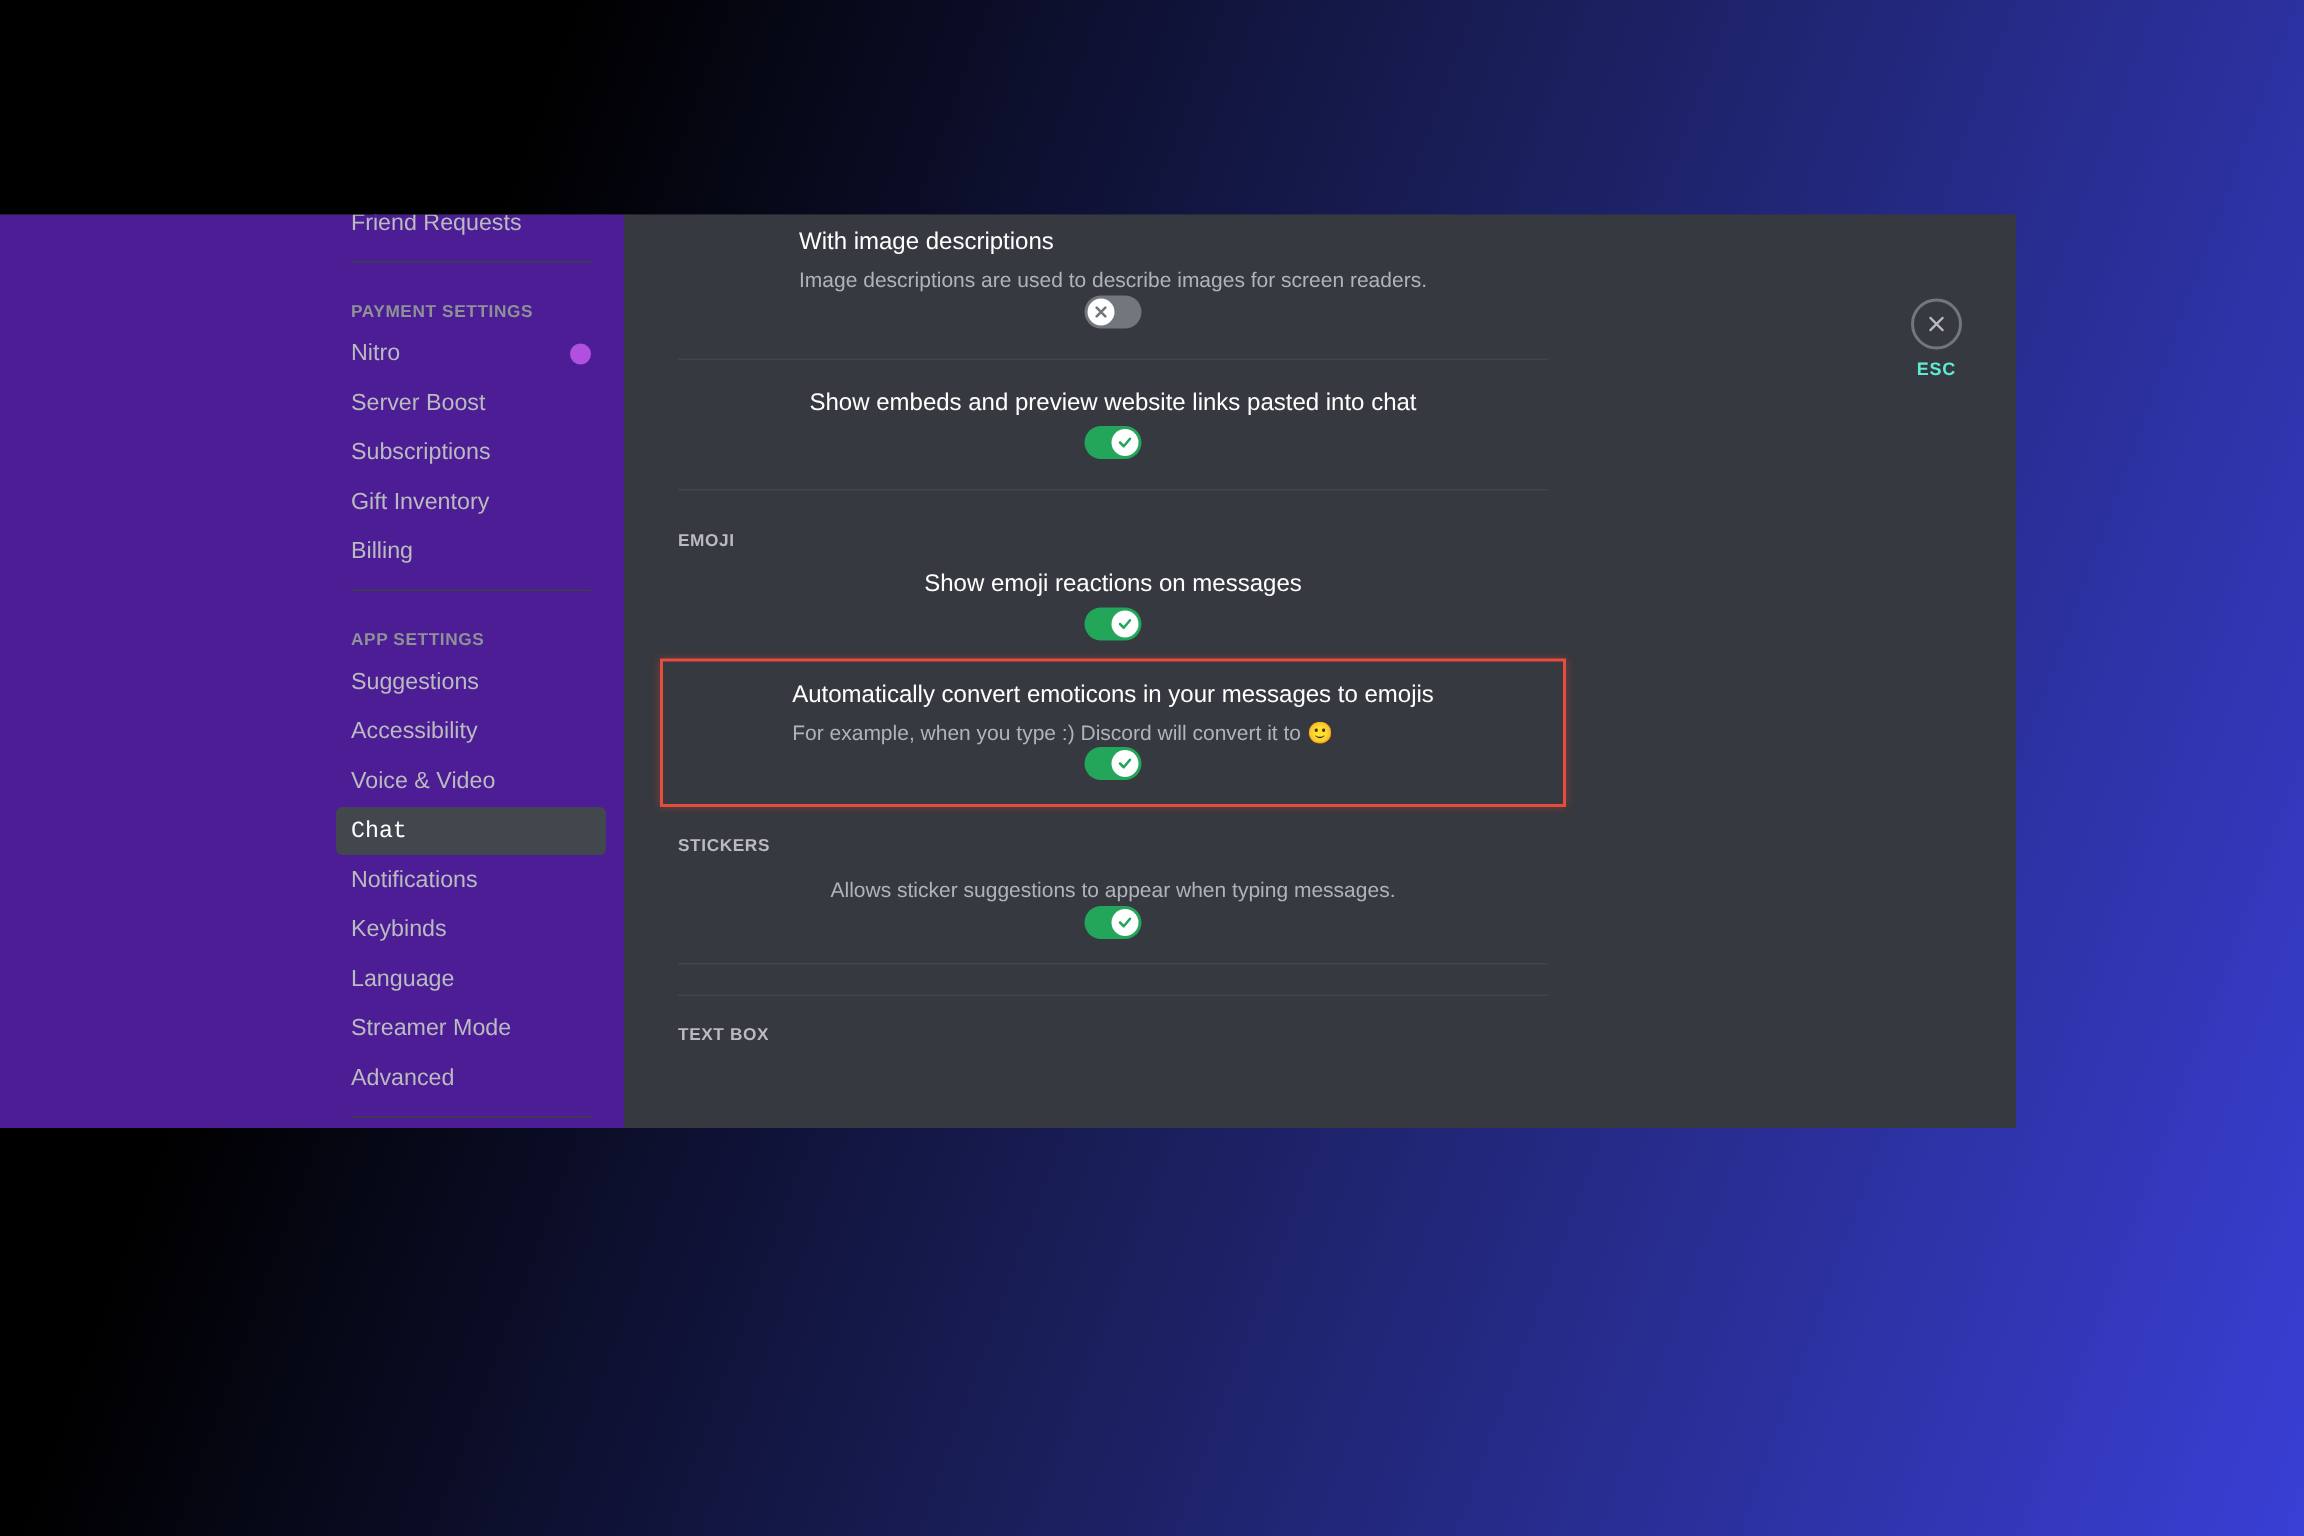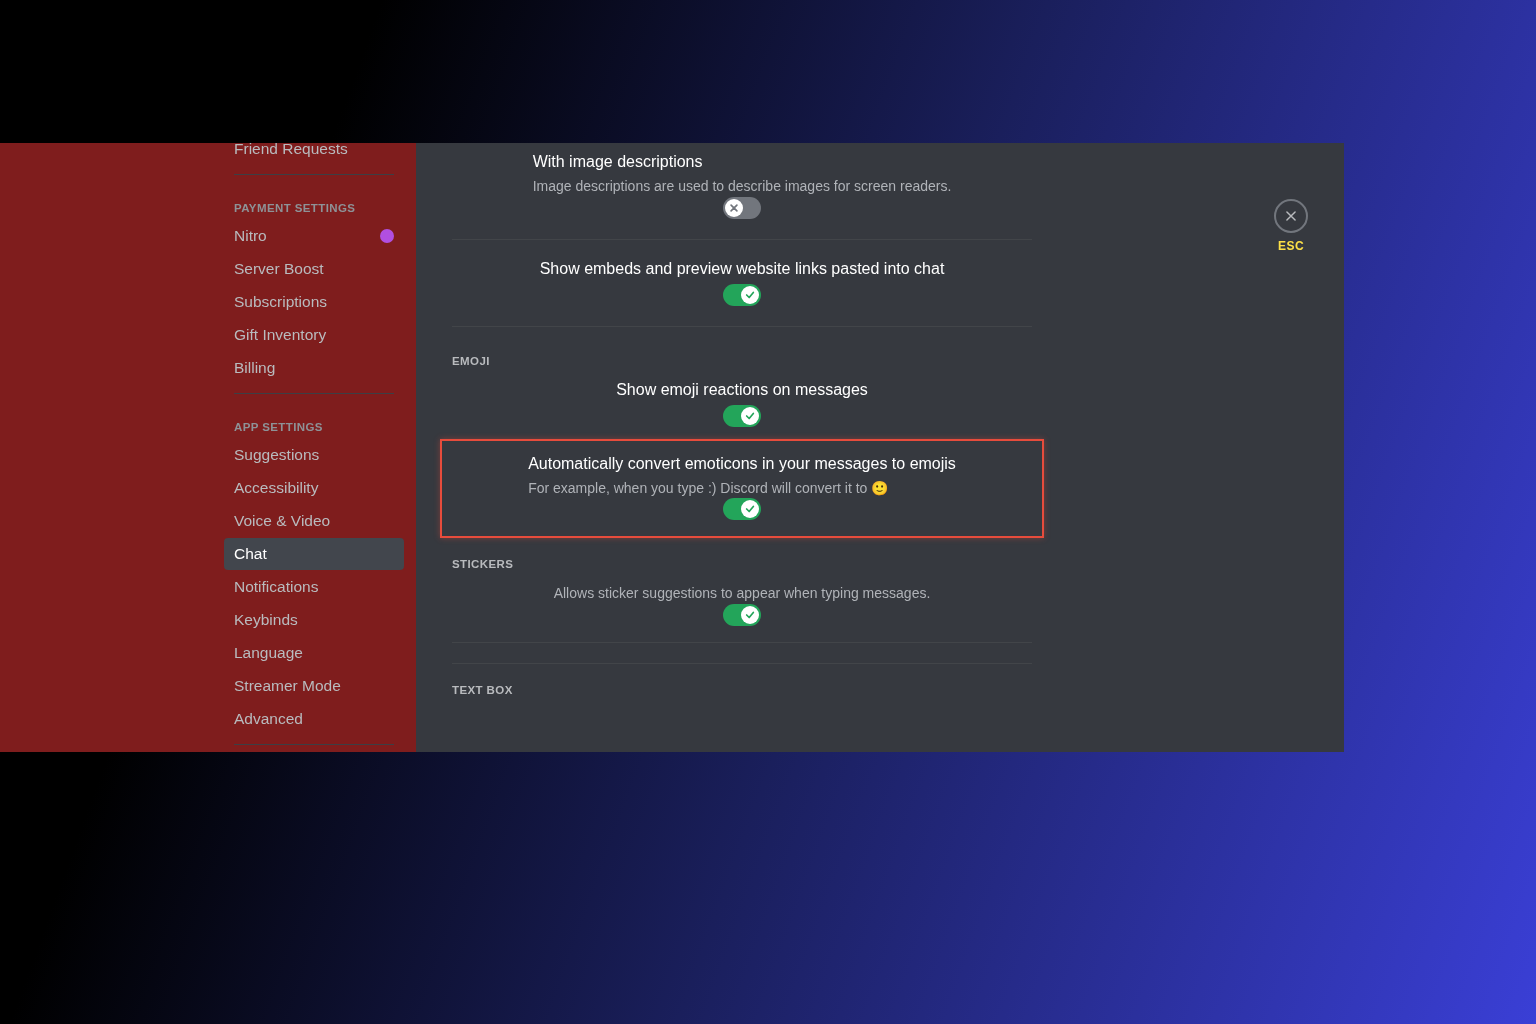--- a/index.html
+++ b/index.html
@@ -19,21 +19,21 @@
     height: 609px;
     background: #36393f;
     display: flex;
     overflow: hidden;
     border-radius: 0;
   }
   
   .sidebar {
     width: 416px;
     min-width: 416px;
-    background: #7f1d1d;
+    background: #4c1d95;
     height: 100%;
     overflow: hidden;
     position: relative;
   }
   .sidebar-inner {
     position: absolute;
     right: 12px;
     width: 180px;
     top: -10px;
   }
@@ -44,20 +44,21 @@
     border-radius: 4px;
     cursor: pointer;
     margin-bottom: 1px;
     display: flex;
     align-items: center;
     justify-content: space-between;
   }
   .sidebar-item.selected {
     background: #42464d;
     color: #ffffff;
+    font-family: Liberation Mono, monospace;
   }
   .sidebar-header {
     padding: 18px 10px 6px 10px;
     color: #8e9297;
     font-size: 11.5px;
     font-weight: 700;
     letter-spacing: 0.4px;
     text-transform: uppercase;
   }
   .sidebar-divider {
@@ -163,21 +164,21 @@
   .close-btn {
     width: 34px; height: 34px;
     border: 2px solid #72767d;
     border-radius: 50%;
     display:flex; align-items:center; justify-content:center;
     color:#b9bbbe;
     cursor:pointer;
     margin-bottom:6px;
   }
   .close-btn svg { width:14px; height:14px; }
-  .esc-label { color:#fde047; font-size:12px; font-weight:600; letter-spacing:0.5px; }
+  .esc-label { color:#5eead4; font-size:12px; font-weight:600; letter-spacing:0.5px; }
 </style>
 </head>
 <body>
 
 <div class="window">
 
   <div class="sidebar">
     <div class="sidebar-inner">
       <div class="sidebar-item">
         <span>Friend Requests</span>

